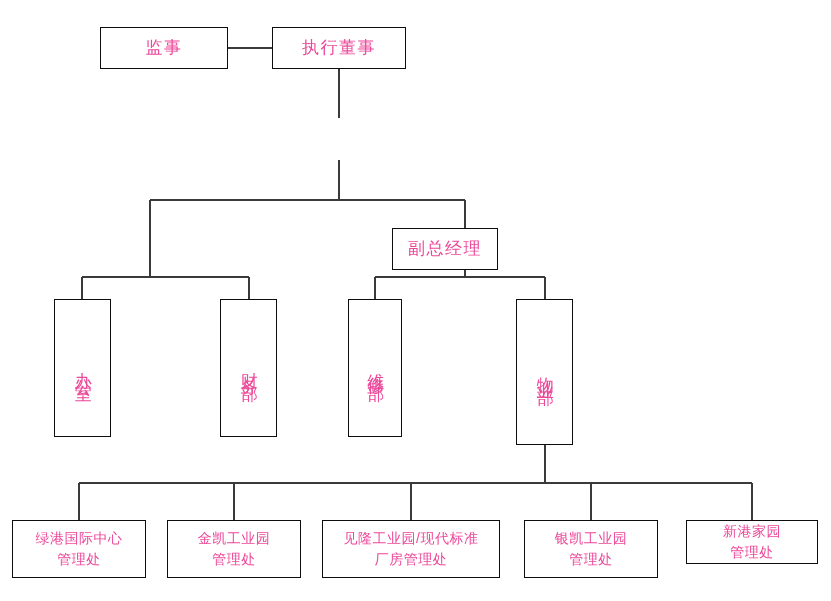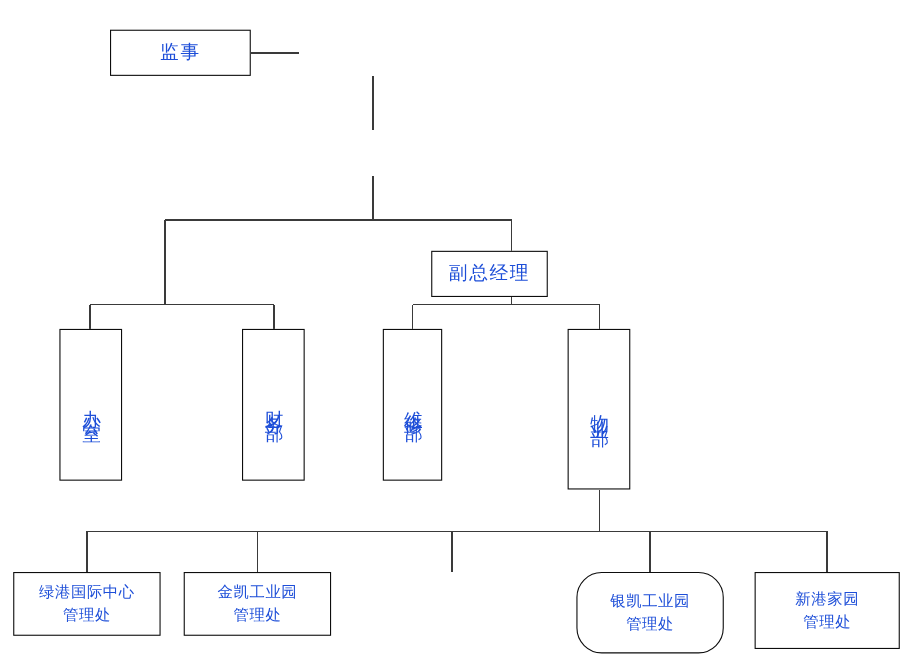--- a/index.html
+++ b/index.html
@@ -32,21 +32,21 @@
   }
   .node-box {
     position: absolute;
     box-sizing: border-box;
     border: 1.5px solid #0d0d0d;
     background: #ffffff;
     display: flex;
     align-items: center;
     justify-content: center;
     text-align: center;
-    color: #1d4ed8;
+    color: #ec4899;
   }
   .node-label {
     display: block;
     line-height: 1.35;
     white-space: pre-line;
   }
   .node-horizontal .node-label {
     font-size: 17px;
     letter-spacing: 1.5px;
   }
@@ -101,20 +101,23 @@
     <path class="conn" d="M234 483 L234 520"></path>
     <path class="conn" d="M411 483 L411 520"></path>
     <path class="conn" d="M591 483 L591 520"></path>
     <path class="conn" d="M752 483 L752 520"></path>
   </svg>
 
   <div class="node-box node-horizontal" style="left:100px; top:27px; width:128px; height:42px;">
     <span class="node-label">监事</span>
   </div>
 
+  <div class="node-box node-horizontal" style="left:272px; top:27px; width:134px; height:42px;">
+    <span class="node-label">执行董事</span>
+  </div>
 
 
   <div class="node-box node-horizontal" style="left:392px; top:228px; width:106px; height:42px;">
     <span class="node-label">副总经理</span>
   </div>
 
   <div class="node-box node-vertical" style="left:54px; top:299px; width:57px; height:138px;">
     <span class="node-label">办公室</span>
   </div>
 
@@ -133,24 +136,28 @@
   <div class="node-box node-horizontal node-leaf" style="left:12px; top:520px; width:134px; height:58px;">
     <span class="node-label">绿港国际中心
 管理处</span>
   </div>
 
   <div class="node-box node-horizontal node-leaf" style="left:167px; top:520px; width:134px; height:58px;text-align:center;">
     <span class="node-label">金凯工业园
 管理处</span>
   </div>
 
+  <div class="node-box node-horizontal node-leaf" style="left:322px; top:520px; width:178px; height:58px;">
+    <span class="node-label">见隆工业园/现代标准
+厂房管理处</span>
+  </div>
 
-  <div class="node-box node-horizontal node-leaf" style="left:524px; top:520px; width:134px; height:74px;border-radius:23px;">
+  <div class="node-box node-horizontal node-leaf" style="left:524px; top:520px; width:134px; height:58px;">
     <span class="node-label">银凯工业园
 管理处</span>
   </div>
 
-  <div class="node-box node-horizontal node-leaf" style="left:686px; top:520px; width:132px; height:70px;">
+  <div class="node-box node-horizontal node-leaf" style="left:686px; top:520px; width:132px; height:44px;">
     <span class="node-label">新港家园
 管理处</span>
   </div>
 
 </div>
 
 </body></html>

